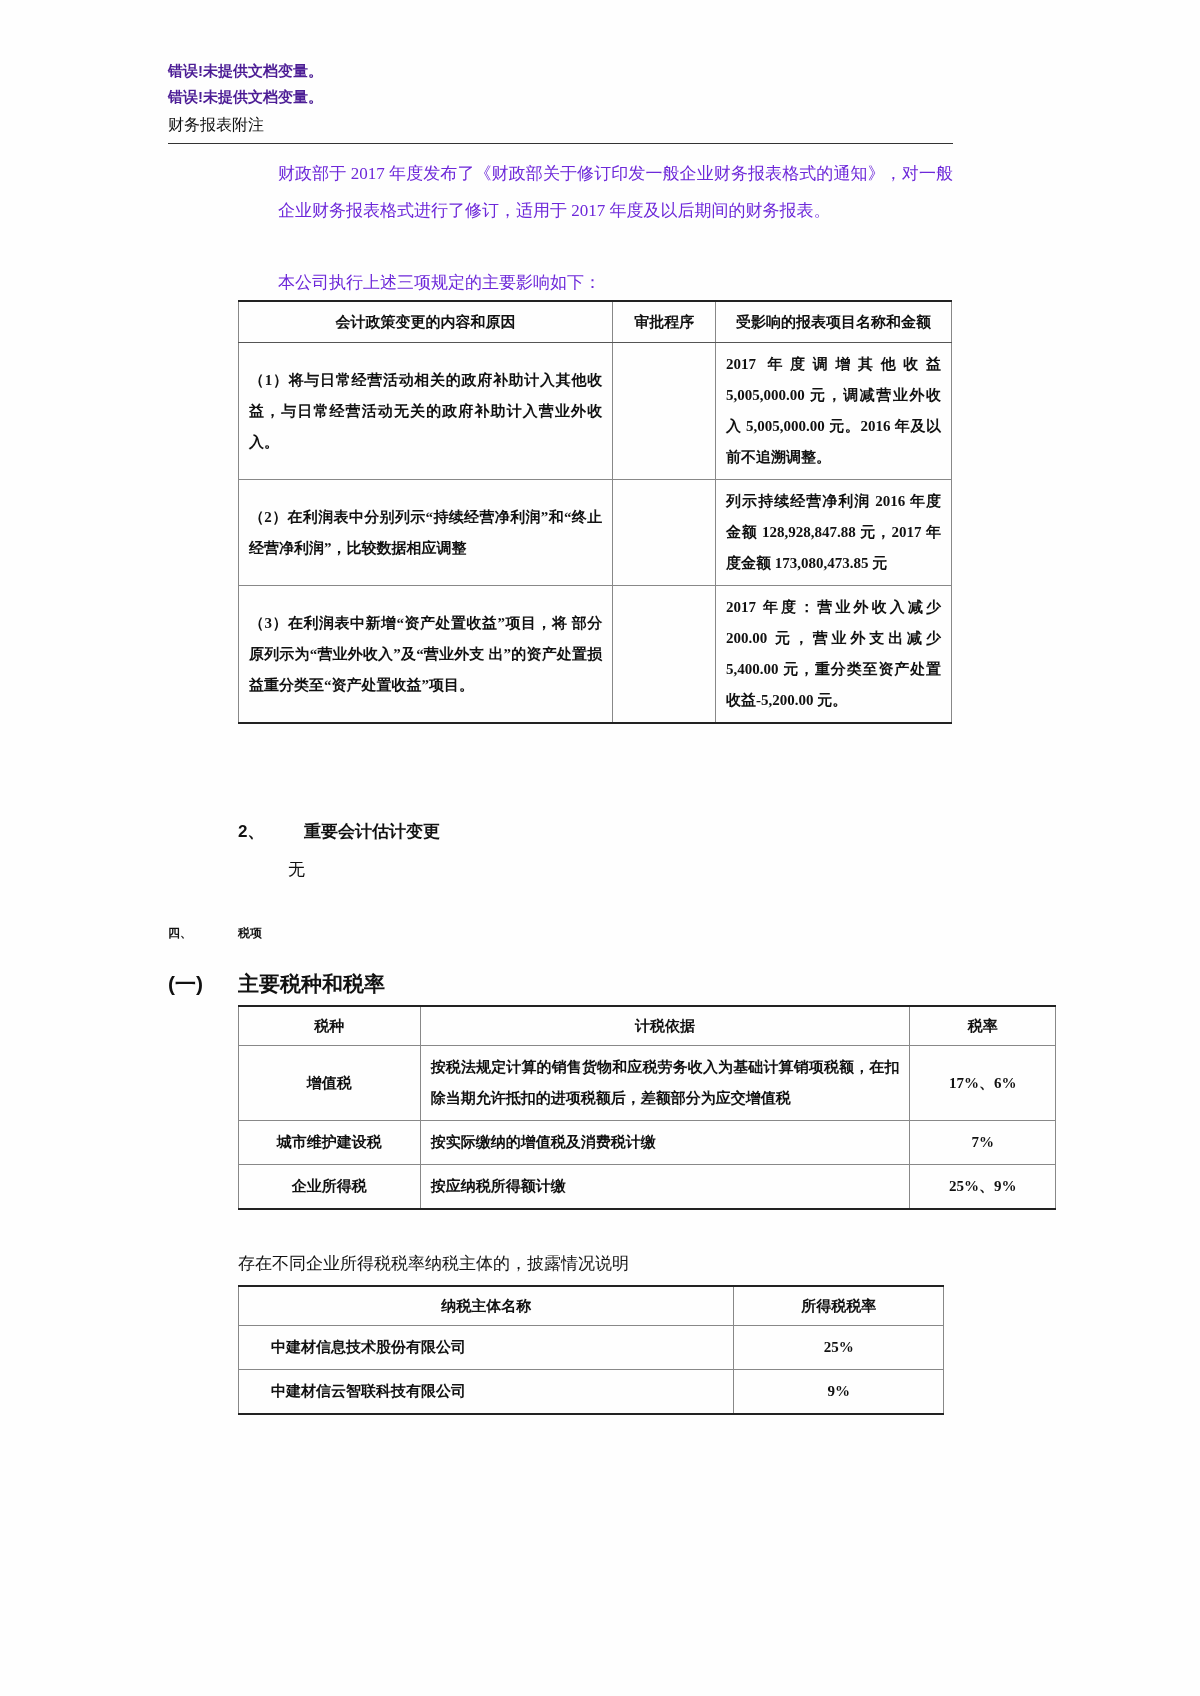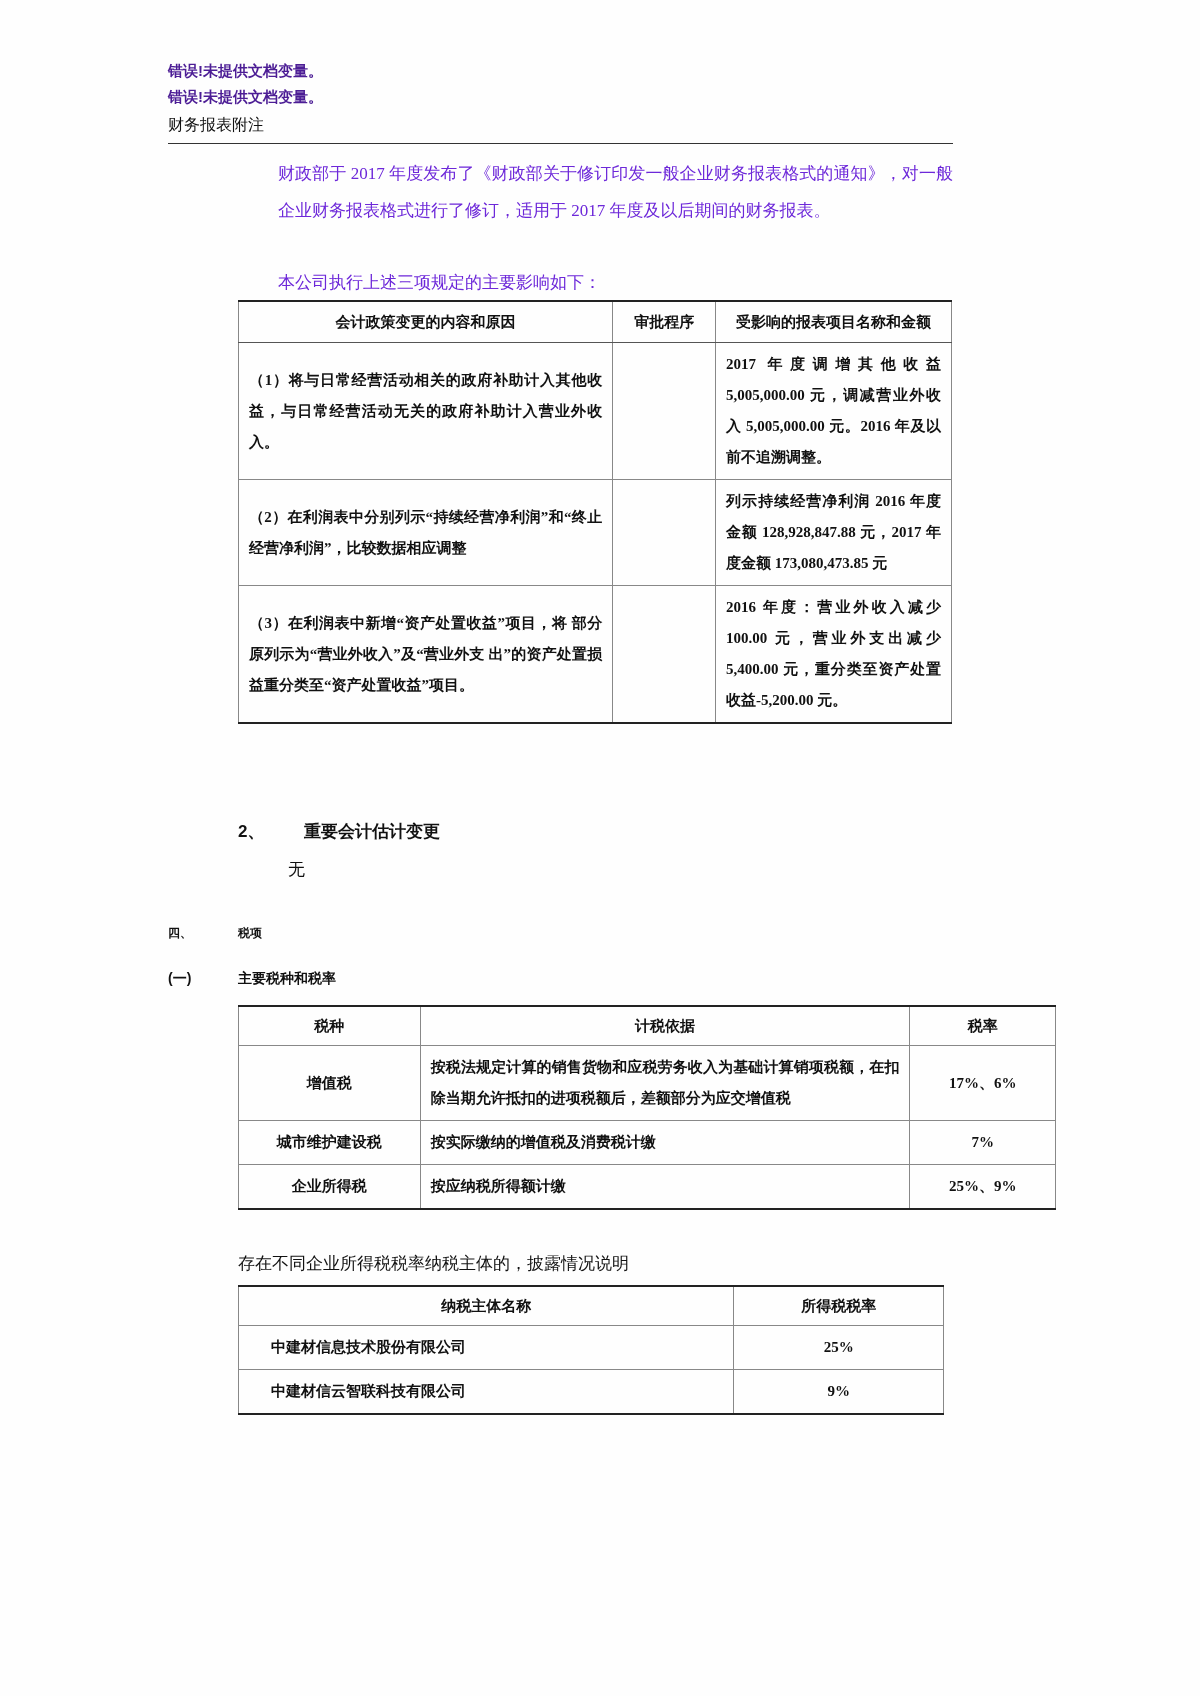--- a/index.html
+++ b/index.html
@@ -115,21 +115,21 @@
     font-weight: bold;
     color: #111;
   }
   #h-2 { left: 238px; top: 820px; font-size: 17px; }
   #h-2 .num { display: inline-block; width: 66px; }
   #wu { position: absolute; left: 288px; top: 858px; font-size: 17px; color: #111; }
 
   #h-four { left: 168px; top: 925px; font-size: 12px; font-family: Liberation Mono, monospace; }
   #h-four .num { display: inline-block; width: 70px; }
 
-  #h-one { left: 168px; top: 970px; font-size: 14px; }
+  #h-one { left: 168px; top: 970px; font-size: 21px; }
   #h-one .num { display: inline-block; width: 70px; }
 
   
   #tbl-tax {
     left: 238px;
     top: 1005px;
     width: 818px;
     border-top: 2.5px solid #222;
     border-bottom: 2.5px solid #222;
   }
@@ -195,21 +195,21 @@
         <td class="c3">2017 年度调增其他收益 5,005,000.00 元，调减营业外收入 5,005,000.00 元。2016 年及以前不追溯调整。</td>
       </tr>
       <tr>
         <td class="c1">（2）在利润表中分别列示“持续经营净利润”和“终止经营净利润”，比较数据相应调整</td>
         <td class="c2"></td>
         <td class="c3">列示持续经营净利润 2016 年度金额 128,928,847.88 元，2017 年度金额 173,080,473.85 元</td>
       </tr>
       <tr>
         <td class="c1">（3）在利润表中新增“资产处置收益”项目，将 部分原列示为“营业外收入”及“营业外支 出”的资产处置损益重分类至“资产处置收益”项目。</td>
         <td class="c2"></td>
-        <td class="c3">2016 年度：营业外收入减少 100.00 元，营业外支出减少 5,400.00 元，重分类至资产处置收益-5,200.00 元。</td>
+        <td class="c3">2017 年度：营业外收入减少 200.00 元，营业外支出减少 5,400.00 元，重分类至资产处置收益-5,200.00 元。</td>
       </tr>
     </tbody>
   </table>
 
   <div class="heading" id="h-2">
     <span class="num">2、</span><span>重要会计估计变更</span>
   </div>
   <div id="wu">无</div>
 
   <div class="heading" id="h-four">

